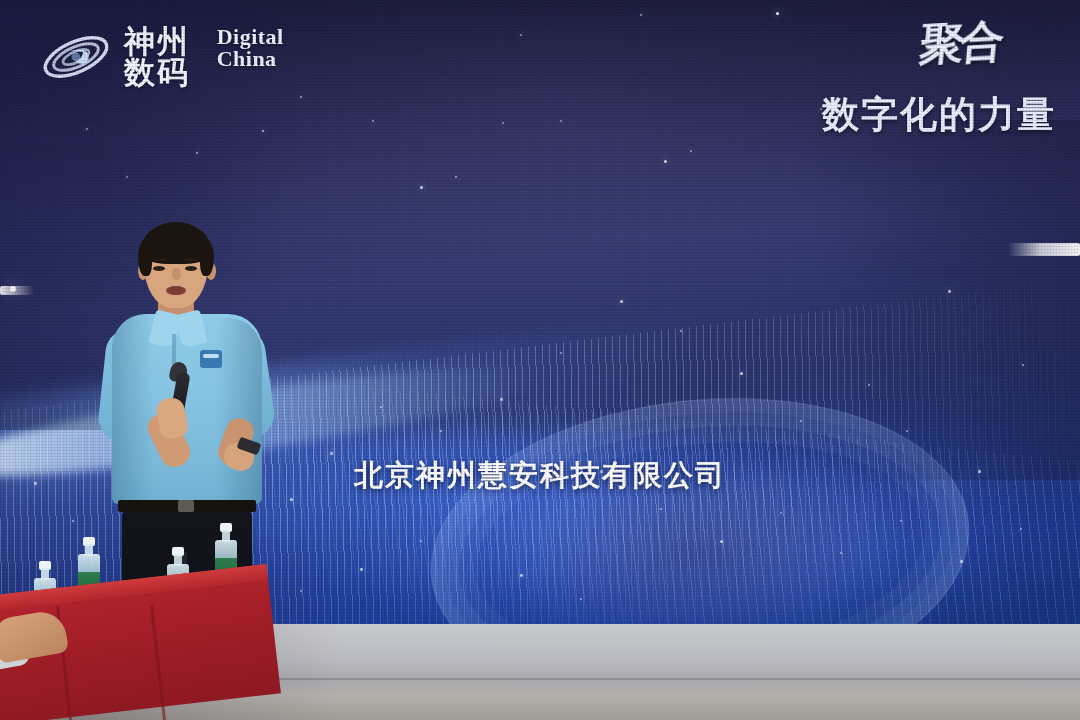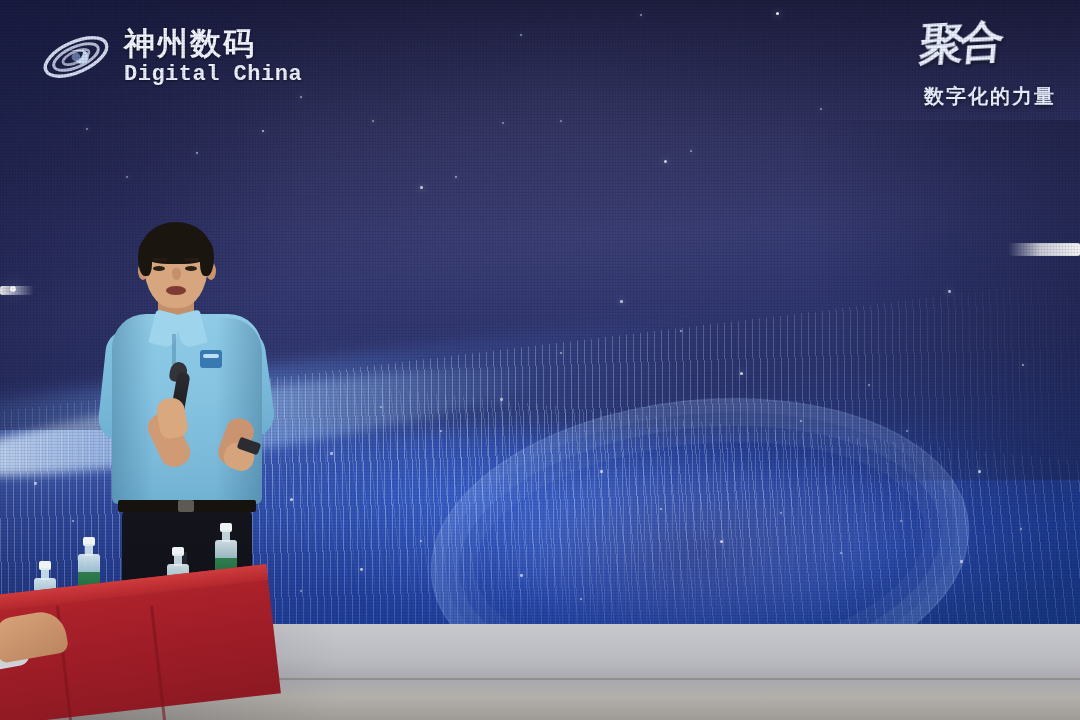--- a/index.html
+++ b/index.html
@@ -299,48 +299,48 @@
     position:absolute;left:-18px;top:634px;width:46px;height:34px;
     background:#cfd3d8;border-radius:10px;transform:rotate(-10deg);
   }
 
   
   .brand-left{
     position:absolute;left:40px;top:16px;width:270px;height:82px;
     display:flex;align-items:center;gap:12px;
   }
   .dc-mark{width:72px;height:62px;flex:0 0 auto;}
-  .brand-left .names{display:flex;flex-direction:column;line-height:1;}
+  .brand-left .names{display:flex;flex-direction:row;line-height:1;}
   .dc-cn{
     font-size:31px;font-weight:700;color:#f2f5ff;letter-spacing:2px;
     text-shadow:0 1px 3px rgba(0,0,0,.55);
   }
   .dc-en{
     font-size:22px;font-weight:700;color:#eef2ff;letter-spacing:.5px;
-    margin-top:5px;font-family:Liberation Mono, monospace;
+    font-family:Liberation Serif, serif;
     text-shadow:0 1px 3px rgba(0,0,0,.5);
   }
 
   .brand-right{
     position:absolute;right:24px;top:14px;width:262px;height:104px;
     text-align:right;
   }
   .jh-cal{
     position:relative;display:inline-block;
     font-size:44px;font-weight:700;color:#eaf0ff;
     font-family:"Liberation Serif","DejaVu Serif",serif;
     letter-spacing:-4px;
     transform:skewX(-8deg) rotate(-3deg);
     text-shadow:1px 2px 4px rgba(0,0,0,.5);
     margin-right:56px;
     filter:blur(.3px);
   }
   .jh-sub{
-    display:block;margin-top:10px;
-    font-size:20px;font-weight:700;color:#e9eeff;letter-spacing:2px;
+    display:block;margin-top:17px;
+    font-size:37px;font-weight:700;color:#e9eeff;letter-spacing:2px;
     text-shadow:0 2px 4px rgba(0,0,0,.55);
   }
 
   
   .slide-title{
     position:absolute;left:0;right:0;top:183px;
     text-align:center;
     font-size:47px;font-weight:700;letter-spacing:3px;
     color:#ffffff;
     text-shadow:0 2px 6px rgba(10,12,40,.85), 0 0 14px rgba(120,150,255,.35);
@@ -460,20 +460,21 @@
         <span class="dc-cn">神州数码</span>
         <span class="dc-en">Digital China</span>
       </div>
     </div>
 
     <div class="brand-right">
       <span class="jh-cal">聚合</span>
       <span class="jh-sub">数字化的力量</span>
     </div>
 
+    <div class="slide-org">北京神州慧安科技有限公司</div>
   </div>
 
   <div class="floor"></div>
   <div class="floor-seam"></div>
   <div class="floor-left-shadow"></div>
 
   <div class="speaker">
     <div class="sp-pants"></div>
     <div class="sp-pants-split"></div>
     <div class="sp-armL"></div>

